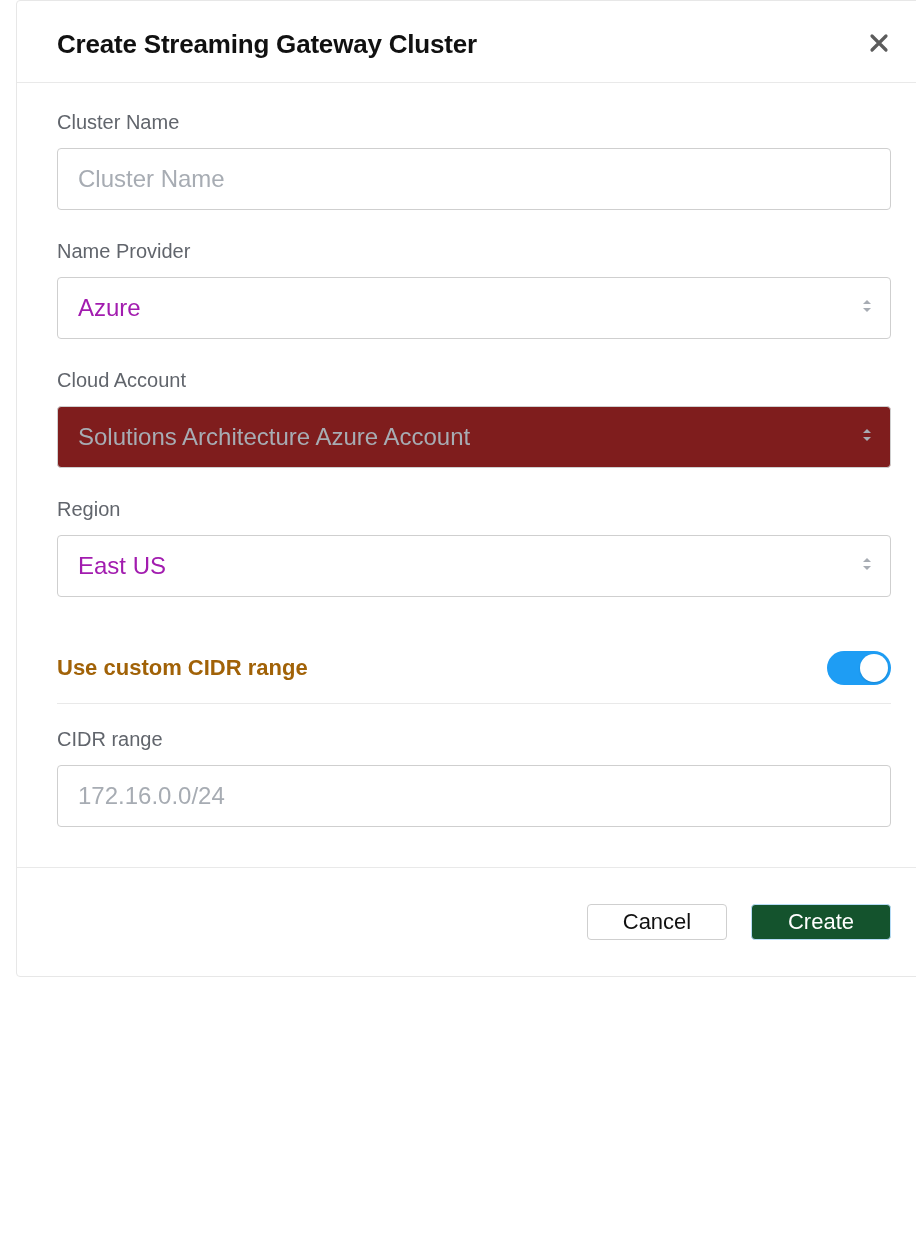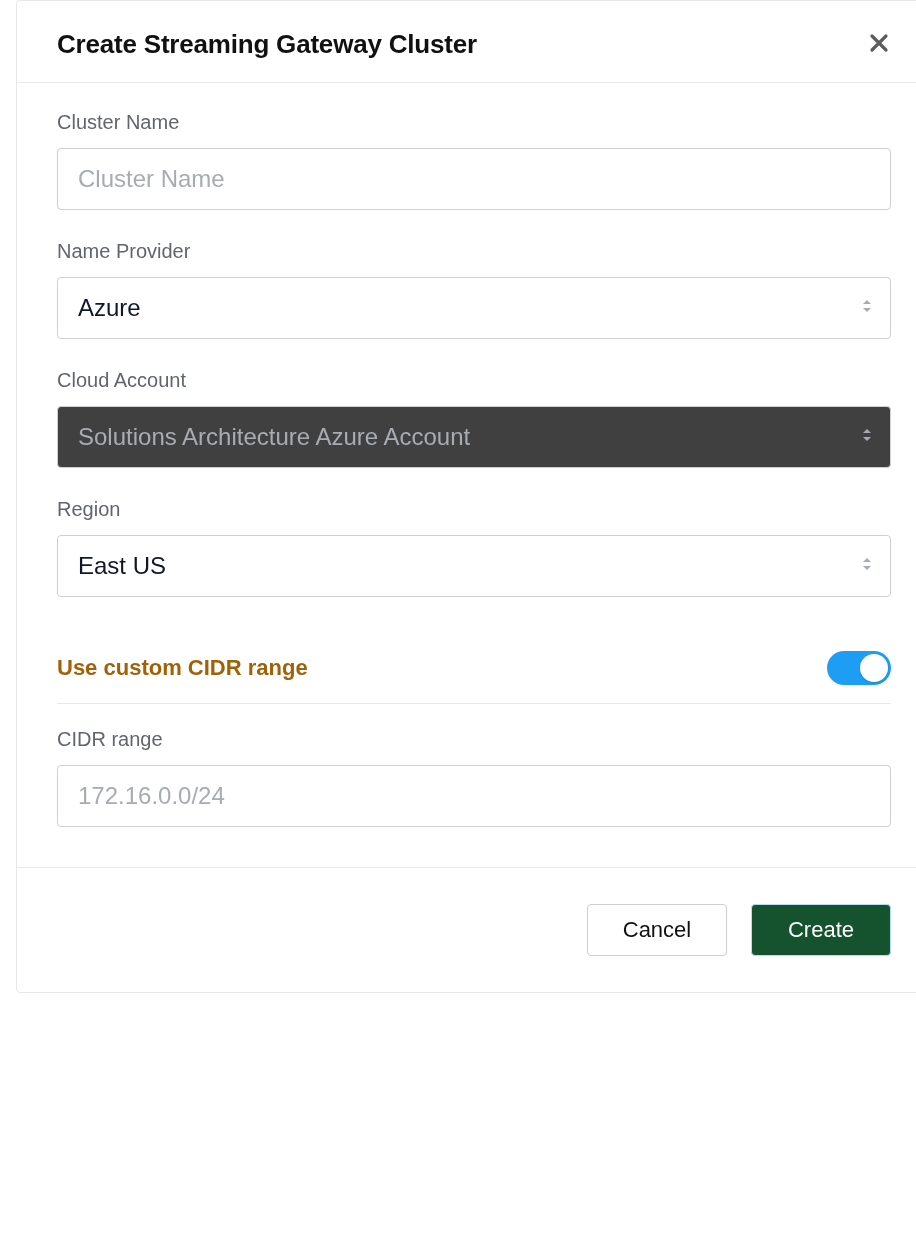--- a/index.html
+++ b/index.html
@@ -66,30 +66,30 @@
     width: 100%;
   }
   .select {
     width: 100%;
     height: 62px;
     border: 1px solid #cfcfcf;
     background: #fff;
     border-radius: 4px;
     font-size: 24px;
     padding: 0 50px 0 20px;
-    color: #0f172a;
+    color: #a21caf;
     appearance: none;
     -webkit-appearance: none;
     -moz-appearance: none;
     cursor: pointer;
     display: flex;
     align-items: center;
   }
   .select.disabled {
-    background: #404040;
+    background: #7f1d1d;
     color: #a7acb3;
     cursor: default;
   }
   .select-caret {
     position: absolute;
     right: 18px;
     top: 50%;
     transform: translateY(-50%);
     color: #a7acb3;
     pointer-events: none;
@@ -157,21 +157,21 @@
     box-shadow: 0 1px 2px rgba(0,0,0,0.15);
   }
   .dialog-footer {
     border-top: 1px solid #e9e9e9;
     padding: 36px 40px;
     display: flex;
     justify-content: flex-end;
     gap: 24px;
   }
   .btn {
-    height: 52px;
+    height: 36px;
     padding: 0 28px;
     border-radius: 4px;
     font-size: 22px;
     font-weight: 500;
     display: inline-flex;
     align-items: center;
     justify-content: center;
     cursor: pointer;
     min-width: 140px;
   }

